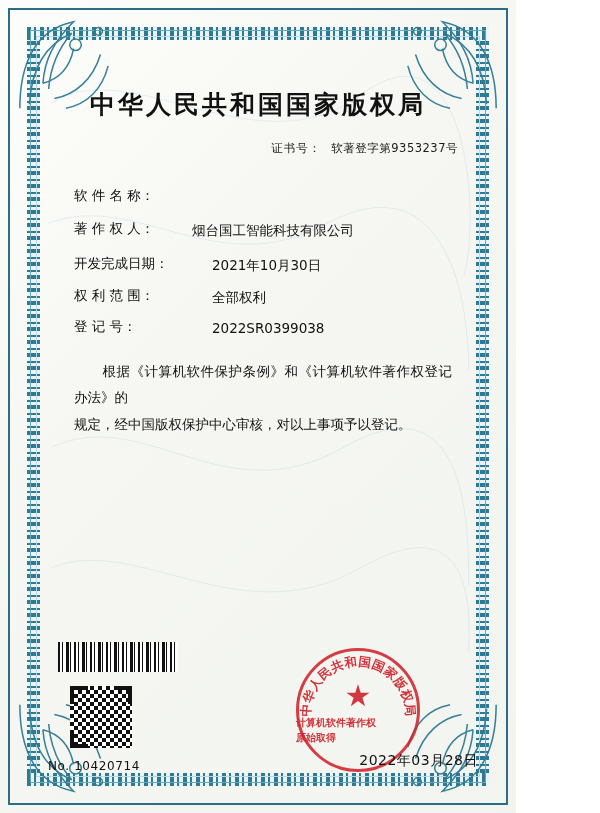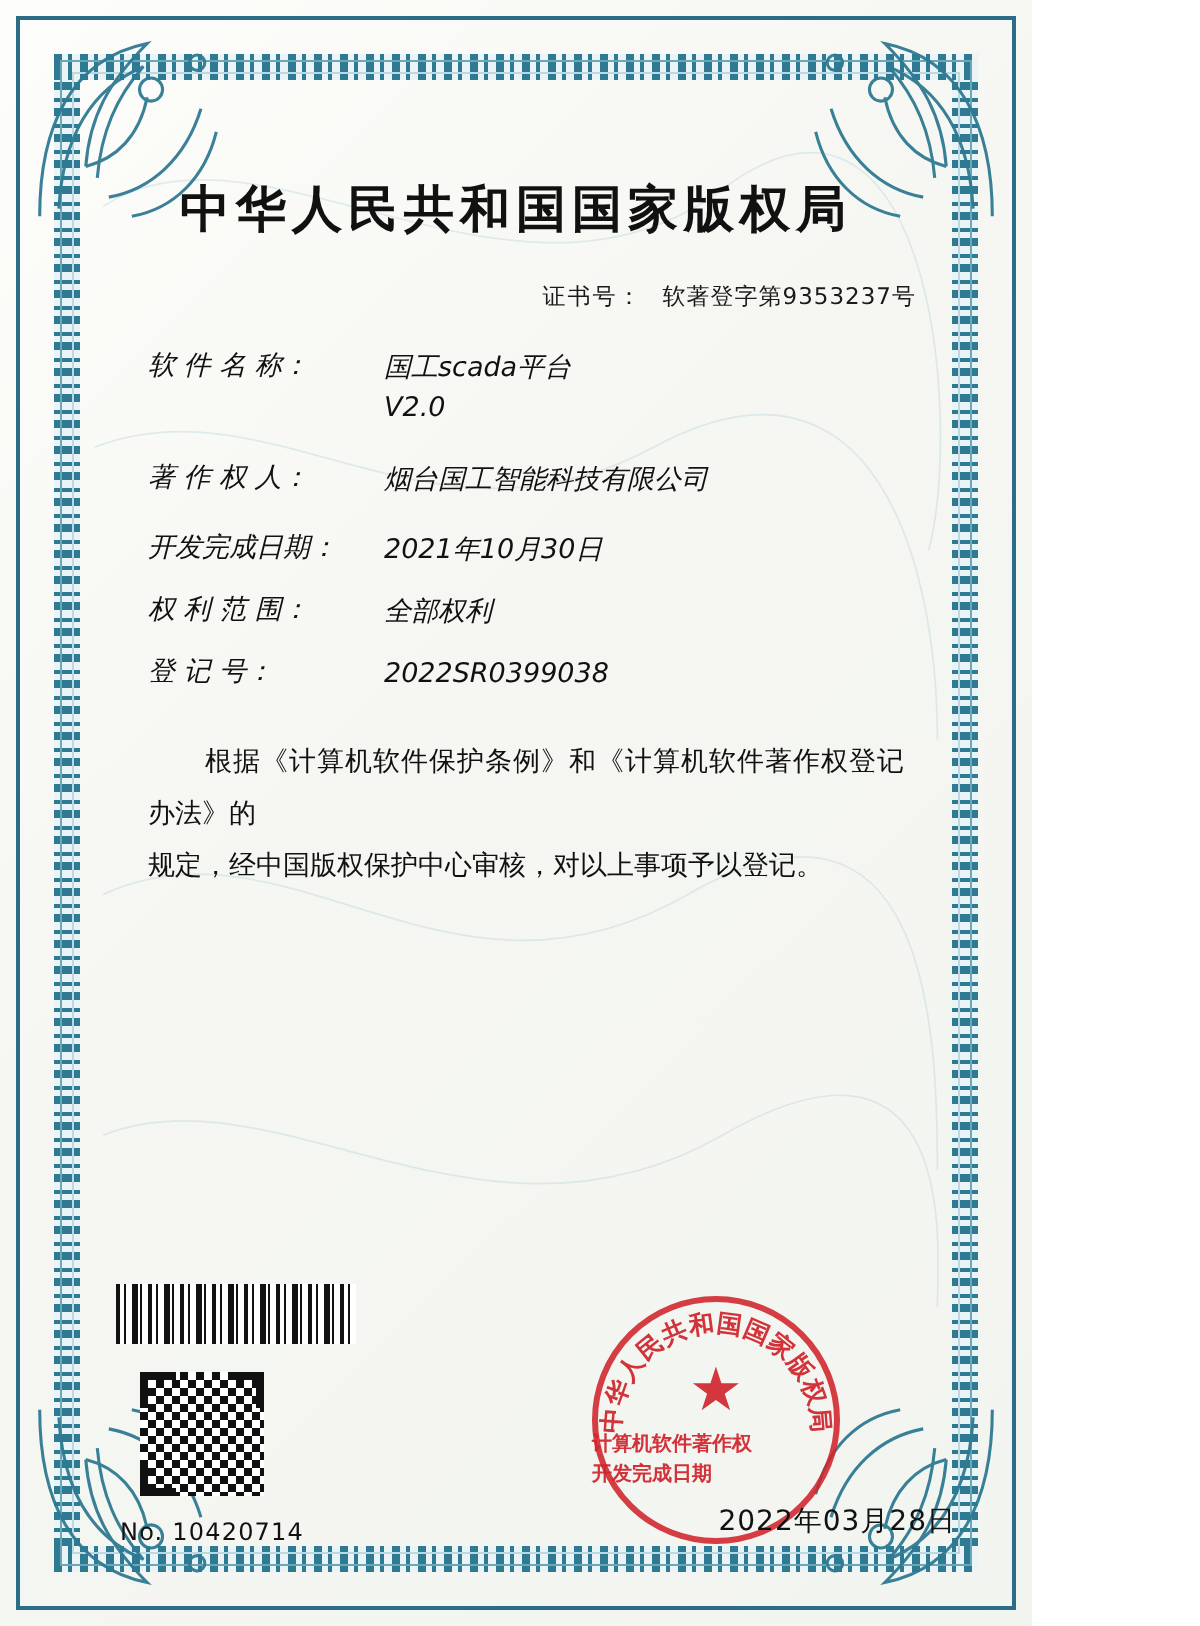--- a/index.html
+++ b/index.html
@@ -116,23 +116,22 @@
     text-align: right;
     font-size: 11.5px;
     color: #1a1a1a;
     padding-right: 6px;
     font-family: "DejaVu Sans", sans-serif;
   }
   .cert-no-line .lbl { letter-spacing: 1px; }
   .cert-no-line .val { margin-left: 10px; letter-spacing: 0.5px; }
 
   .fields {
-    margin-top: 18px;
+    margin-top: 31px;
     padding-left: 22px;
-    font-style: italic;
   }
   .field-row {
     display: flex;
     align-items: flex-start;
     margin-bottom: 15px;
   }
   .field-label {
     width: 118px;
     flex: 0 0 118px;
     font-size: 13.5px;
@@ -140,21 +139,21 @@
     font-family: "DejaVu Sans", sans-serif;
     white-space: pre;
   }
   .field-value {
     font-size: 13.5px;
     color: #111;
     font-family: "DejaVu Sans", sans-serif;
     line-height: 1.5;
     white-space: pre-line;
   }
-  .field-row.tight { margin-bottom: 11px; }
+  .field-row.tight { margin-bottom: 11px; gap: 20px; }
 
   .paragraph {
     margin-top: 20px;
     padding-left: 22px;
     padding-right: 12px;
     font-size: 13.5px;
     line-height: 1.95;
     color: #111;
     font-family: "DejaVu Sans", sans-serif;
     text-align: justify;
@@ -192,21 +191,21 @@
       linear-gradient(#111 0 0) 0 0 / 4px 18px no-repeat,
       linear-gradient(#111 0 0) 100% 0 / 18px 4px no-repeat,
       linear-gradient(#111 0 0) 100% 0 / 4px 18px no-repeat,
       linear-gradient(#111 0 0) 0 100% / 18px 4px no-repeat,
       linear-gradient(#111 0 0) 0 100% / 4px 18px no-repeat,
       repeating-conic-gradient(#111 0% 25%, #ffffff 0% 50%) 0 0 / 8px 8px;
   }
 
   .doc-no {
     position: absolute;
-    left: 60px;
+    left: 48px;
     top: 117px;
     font-size: 12px;
     letter-spacing: 0.6px;
     color: #111;
     font-family: "DejaVu Sans", sans-serif;
   }
 
   
   .seal {
     position: absolute;
@@ -336,22 +335,20 @@
 
     <div class="title-main">中华人民共和国国家版权局</div>
 
     <div class="cert-no-line">
       <span class="lbl">证书号：</span><span class="val">软著登字第9353237号</span>
     </div>
 
     <div class="fields">
       <div class="field-row">
         <div class="field-label">软 件 名 称：</div>
-        <div class="field-value">国工scada平台
-V2.0</div>
       </div>
       <div class="field-row">
         <div class="field-label">著 作 权 人：</div>
         <div class="field-value">烟台国工智能科技有限公司</div>
       </div>
       <div class="field-row tight">
         <div class="field-label">开发完成日期：</div>
         <div class="field-value">2021年10月30日</div>
       </div>
       <div class="field-row tight">
@@ -383,20 +380,20 @@
         <defs>
           <path id="arcpath" d="M 14,66 A 48,48 0 0 1 110,66"></path>
         </defs>
         <text>
           <textPath href="#arcpath" startOffset="50%" text-anchor="middle">中华人民共和国国家版权局</textPath>
         </text>
       </svg>
       <div class="seal-star">★</div>
       <div class="seal-text-bottom">
         <div>计算机软件著作权</div>
-        <div>开发完成日期</div>
+        <div>原始取得</div>
       </div>
     </div>
 
     <div class="issue-date">2022年03月28日</div>
   </div>
 
 </div>
 
 </body></html>

